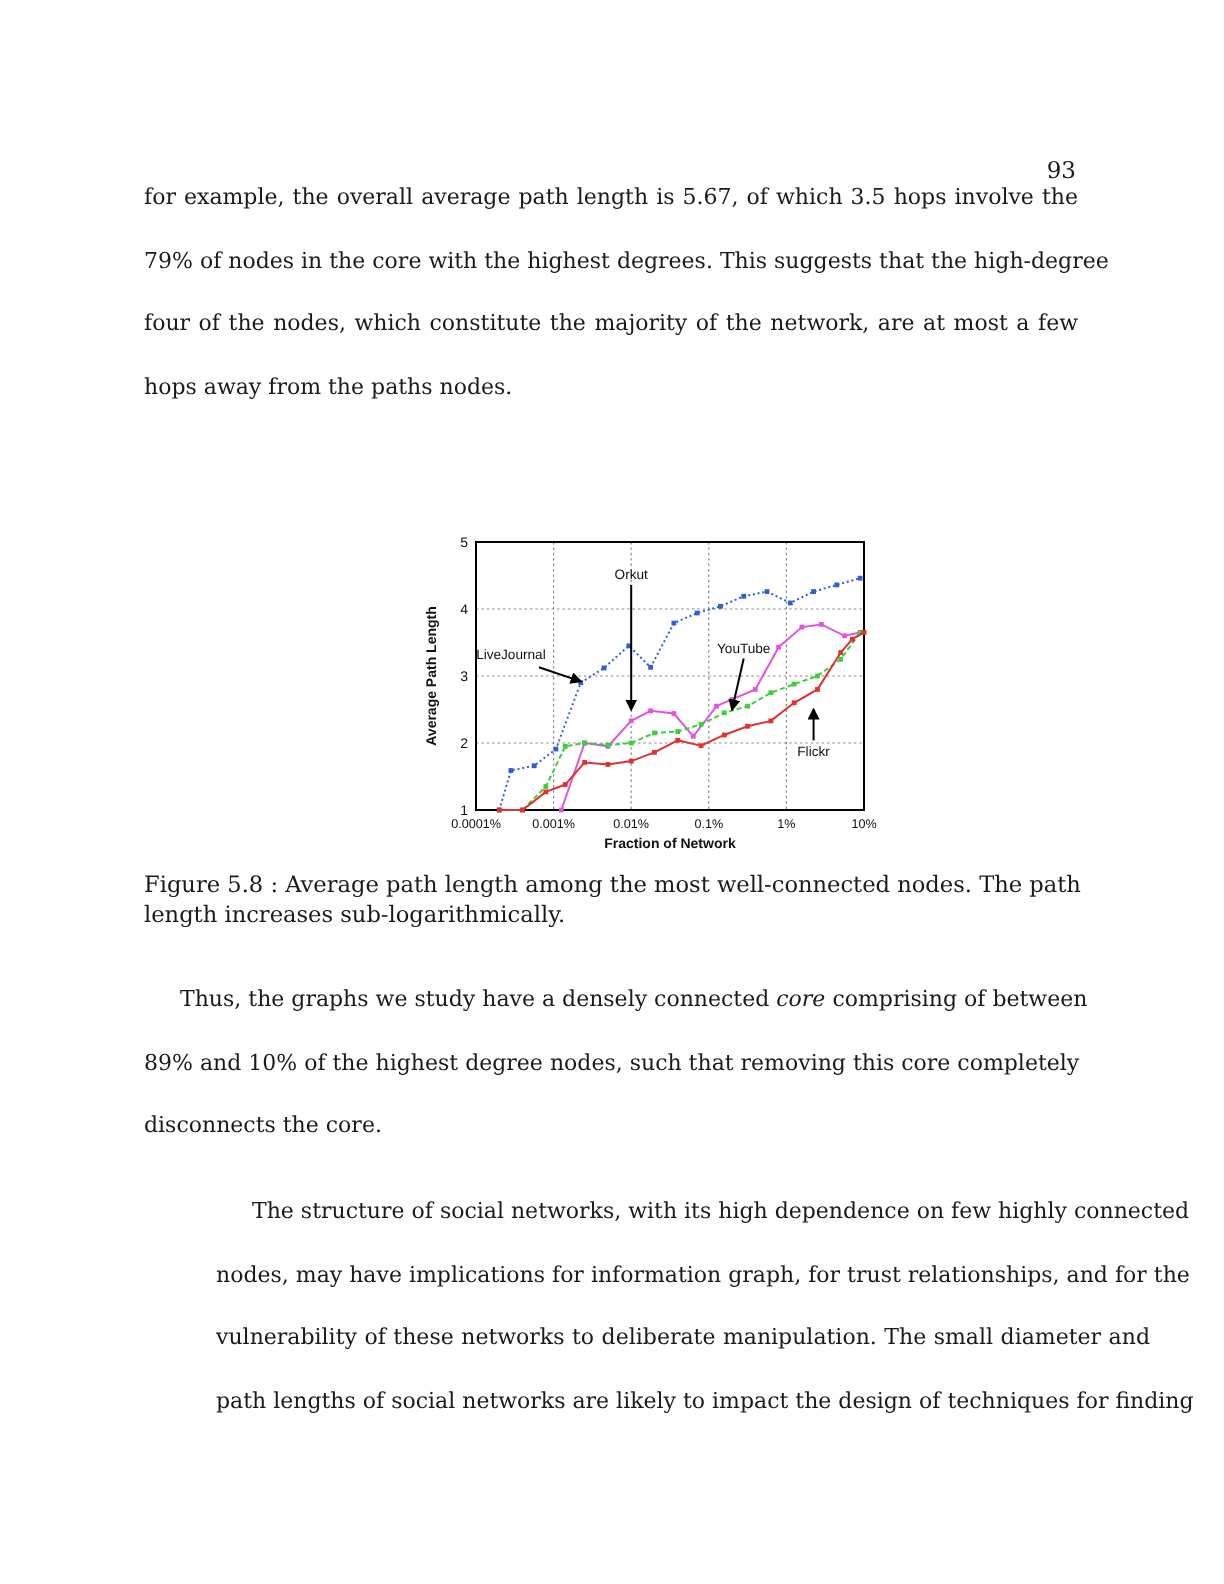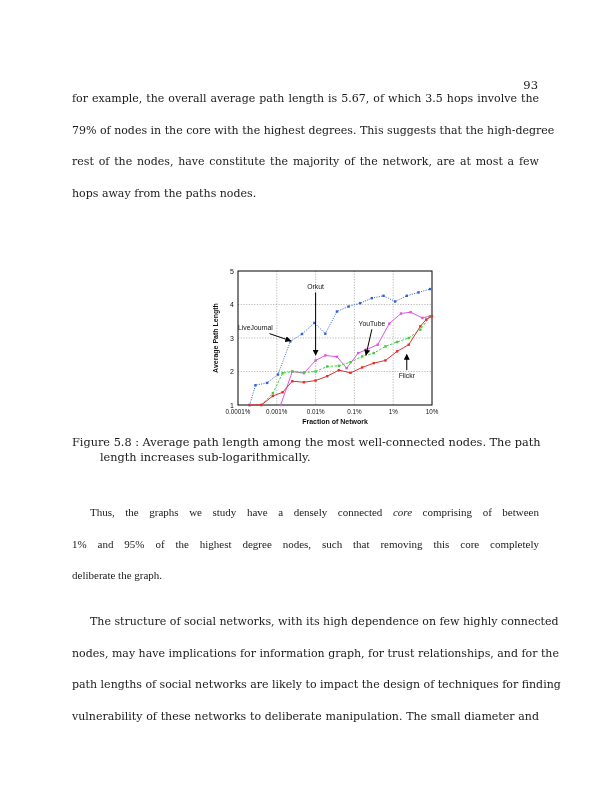--- a/index.html
+++ b/index.html
@@ -6,36 +6,36 @@
   body { width: 612px; height: 792px; position: relative; overflow: hidden;
          font-family: "DejaVu Serif", "Liberation Serif", serif; color: #1a1a1a; }
   .page-number { position: absolute; right: 74px; top: 78px; font-size: 11.5px; }
   .para { position: absolute; left: 72px; width: 467px; font-size: 11px; line-height: 31.5px;
           text-align: justify; text-align-last: left; margin: 0; }
   .para .line { display: block; text-align: justify; text-align-last: justify; white-space: nowrap; }
   .para .line.last { text-align-last: left; }
   .indent { padding-left: 18px; }
   .caption { position: absolute; left: 72px; width: 467px; top: 435px; font-size: 11.3px; line-height: 15px; margin: 0; }
   .caption .line { display: block; text-align-last: justify; white-space: nowrap; }
-  .caption .line.last { text-align-last: left; margin-left: 28px; }
+  .caption .line.last { text-align-last: left; }
   .chart { position: absolute; left: 200px; top: 262px; width: 260px; height: 172px; }
   .chart svg text { font-family: "Liberation Sans", "DejaVu Sans", sans-serif; }
   em { font-style: italic; }
 </style>
 </head>
 <body>
 
 <div>
 
   <div class="page-number">93</div>
 
   <p class="para" style="top:83px;">
     <span class="line">for example, the overall average path length is 5.67, of which 3.5 hops involve the</span>
     <span class="line">79% of nodes in the core with the highest degrees. This suggests that the high-degree</span>
-    <span class="line">rest of the nodes, have constitute the majority of the network, are at most a few</span>
+    <span class="line">four of the nodes, which constitute the majority of the network, are at most a few</span>
     <span class="line last">hops away from the paths nodes.</span>
   </p>
 
   <div class="chart">
     <svg id="chart-svg" width="260" height="172" viewBox="0 0 260 172">
         <text x="38" y="152" font-size="6.3" text-anchor="middle" fill="#111">0.0001%</text>
         <line x1="76.80000000000001" x2="76.80000000000001" y1="9" y2="143" stroke="#888" stroke-width="0.6" stroke-dasharray="1.2,1.5"></line>
         <text x="76.80000000000001" y="152" font-size="6.3" text-anchor="middle" fill="#111">0.001%</text>
         <line x1="115.60000000000001" x2="115.60000000000001" y1="9" y2="143" stroke="#888" stroke-width="0.6" stroke-dasharray="1.2,1.5"></line>
         <text x="115.60000000000001" y="152" font-size="6.3" text-anchor="middle" fill="#111">0.01%</text>
@@ -139,26 +139,26 @@
         <text x="135" y="162" font-size="7" font-weight="bold" text-anchor="middle" fill="#111">Fraction of Network</text>
         <text x="0" y="0" font-size="7" font-weight="bold" text-anchor="middle" fill="#111" transform="translate(18,76) rotate(-90)">Average Path Length</text>
       </svg>
   </div>
 
   <p class="caption">
     <span class="line">Figure 5.8 :  Average path length among the most well-connected nodes.  The path</span>
     <span class="line last">length increases sub-logarithmically.</span>
   </p>
 
-  <p class="para" style="top:497px;font-family:Liberation Serif, serif;">
+  <p class="para" style="top:484px;">
     <span class="line indent"><span>Thus, the graphs we study have a densely connected </span><em>core</em><span> comprising of between</span></span>
-    <span class="line">1% and 95% of the highest degree nodes, such that removing this core completely</span>
-    <span class="line last">deliberate the graph.</span>
+    <span class="line">89% and 10% of the highest degree nodes, such that removing this core completely</span>
+    <span class="line last">disconnects the core.</span>
   </p>
 
-  <p class="para" style="top:606px;">
+  <p class="para" style="top:590px;margin-left:36px;">
     <span class="line indent">The structure of social networks, with its high dependence on few highly connected</span>
     <span class="line">nodes, may have implications for information graph, for trust relationships, and for the</span>
+    <span class="line">vulnerability of these networks to deliberate manipulation.  The small diameter and</span>
     <span class="line">path lengths of social networks are likely to impact the design of techniques for finding</span>
-    <span class="line">vulnerability of these networks to deliberate manipulation.  The small diameter and</span>
   </p>
 
 </div>
 
 </body></html>

